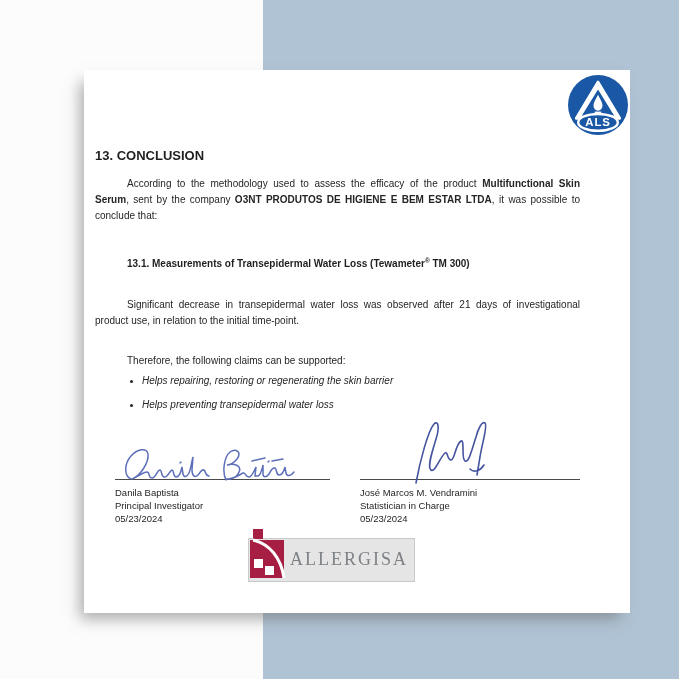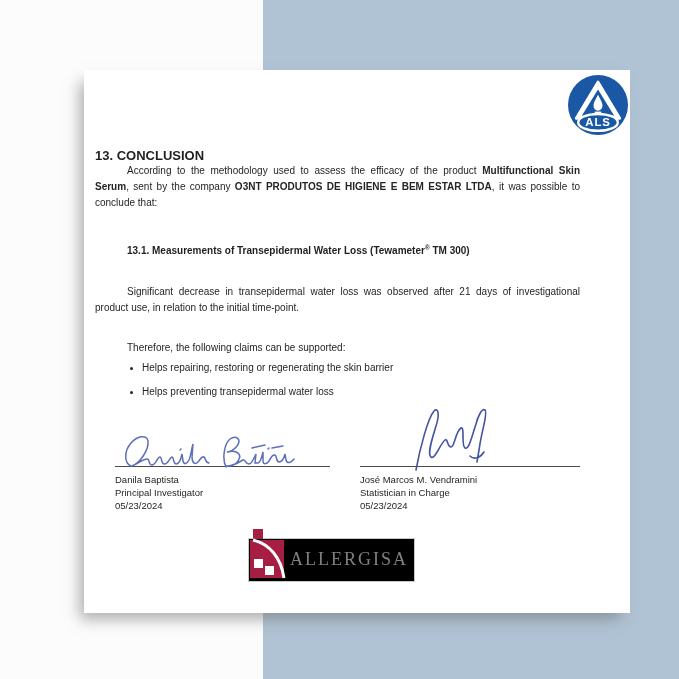--- a/index.html
+++ b/index.html
@@ -20,47 +20,47 @@
   }
   .doc-content{
     padding:79px 50px 0 11px;
     font-size:10px;line-height:16px;color:#252525;
     text-align:justify;
   }
   .h-main{
     font-size:13px;line-height:14px;margin:0;font-weight:bold;text-align:left;color:#1f1f1f;
   }
   .para{margin:0;text-indent:32px;}
-  .para-intro{}
+  .para-intro{margin-top:13px;}
   .h-sub{
     font-size:10px;line-height:14px;margin:33px 0 0 32px;font-weight:bold;text-align:left;color:#1f1f1f;
   }
   .h-sub sup{font-size:6.5px;vertical-align:super;line-height:0;}
   .para-result{margin-top:26px;}
   .para-claims{margin-top:24px;}
   ul.claims{
-    margin:4px 0 0;padding-left:47px;text-align:left;list-style:disc outside;
+    margin:4px 0 0;padding-left:47px;font-style:italic;text-align:left;list-style:disc outside;
   }
   ul.claims li{line-height:16px;margin-bottom:8px;}
   ul.claims li::marker{font-size:9px;}
   .sig-row{display:flex;margin-left:20px;text-align:left;}
   .sig-col-left{width:215px;}
   .sig-col-right{width:220px;margin-left:30px;}
   .sig-line{position:relative;height:58px;border-bottom:1px solid #4a4a4a;}
   .sig-line svg{position:absolute;}
   .sig-svg-left{left:6px;bottom:-6px;}
   .sig-svg-right{left:50px;bottom:-8px;}
   .sig-name,.sig-role,.sig-date{margin:0;font-size:9.5px;line-height:13px;color:#252525;}
   .sig-name{margin-top:6px;}
   
   .als-logo{position:absolute;top:5px;right:2px;width:60px;height:60px;}
   
   .allergisa-box{
     position:absolute;left:164px;top:468px;width:167px;height:44px;
-    border:1px solid #c9c9c9;background:#000000;box-sizing:border-box;
+    border:1px solid #c9c9c9;background:#e5e5e5;box-sizing:border-box;
   }
   .allergisa-icon{position:absolute;left:1px;top:-10px;}
   .allergisa-text{
     position:absolute;left:41px;top:50%;transform:translateY(-52%);
     font-family:"Liberation Serif",serif;
     font-size:18px;letter-spacing:2px;color:#7d8185;font-weight:normal;
     white-space:nowrap;
   }
 </style>
 </head>

